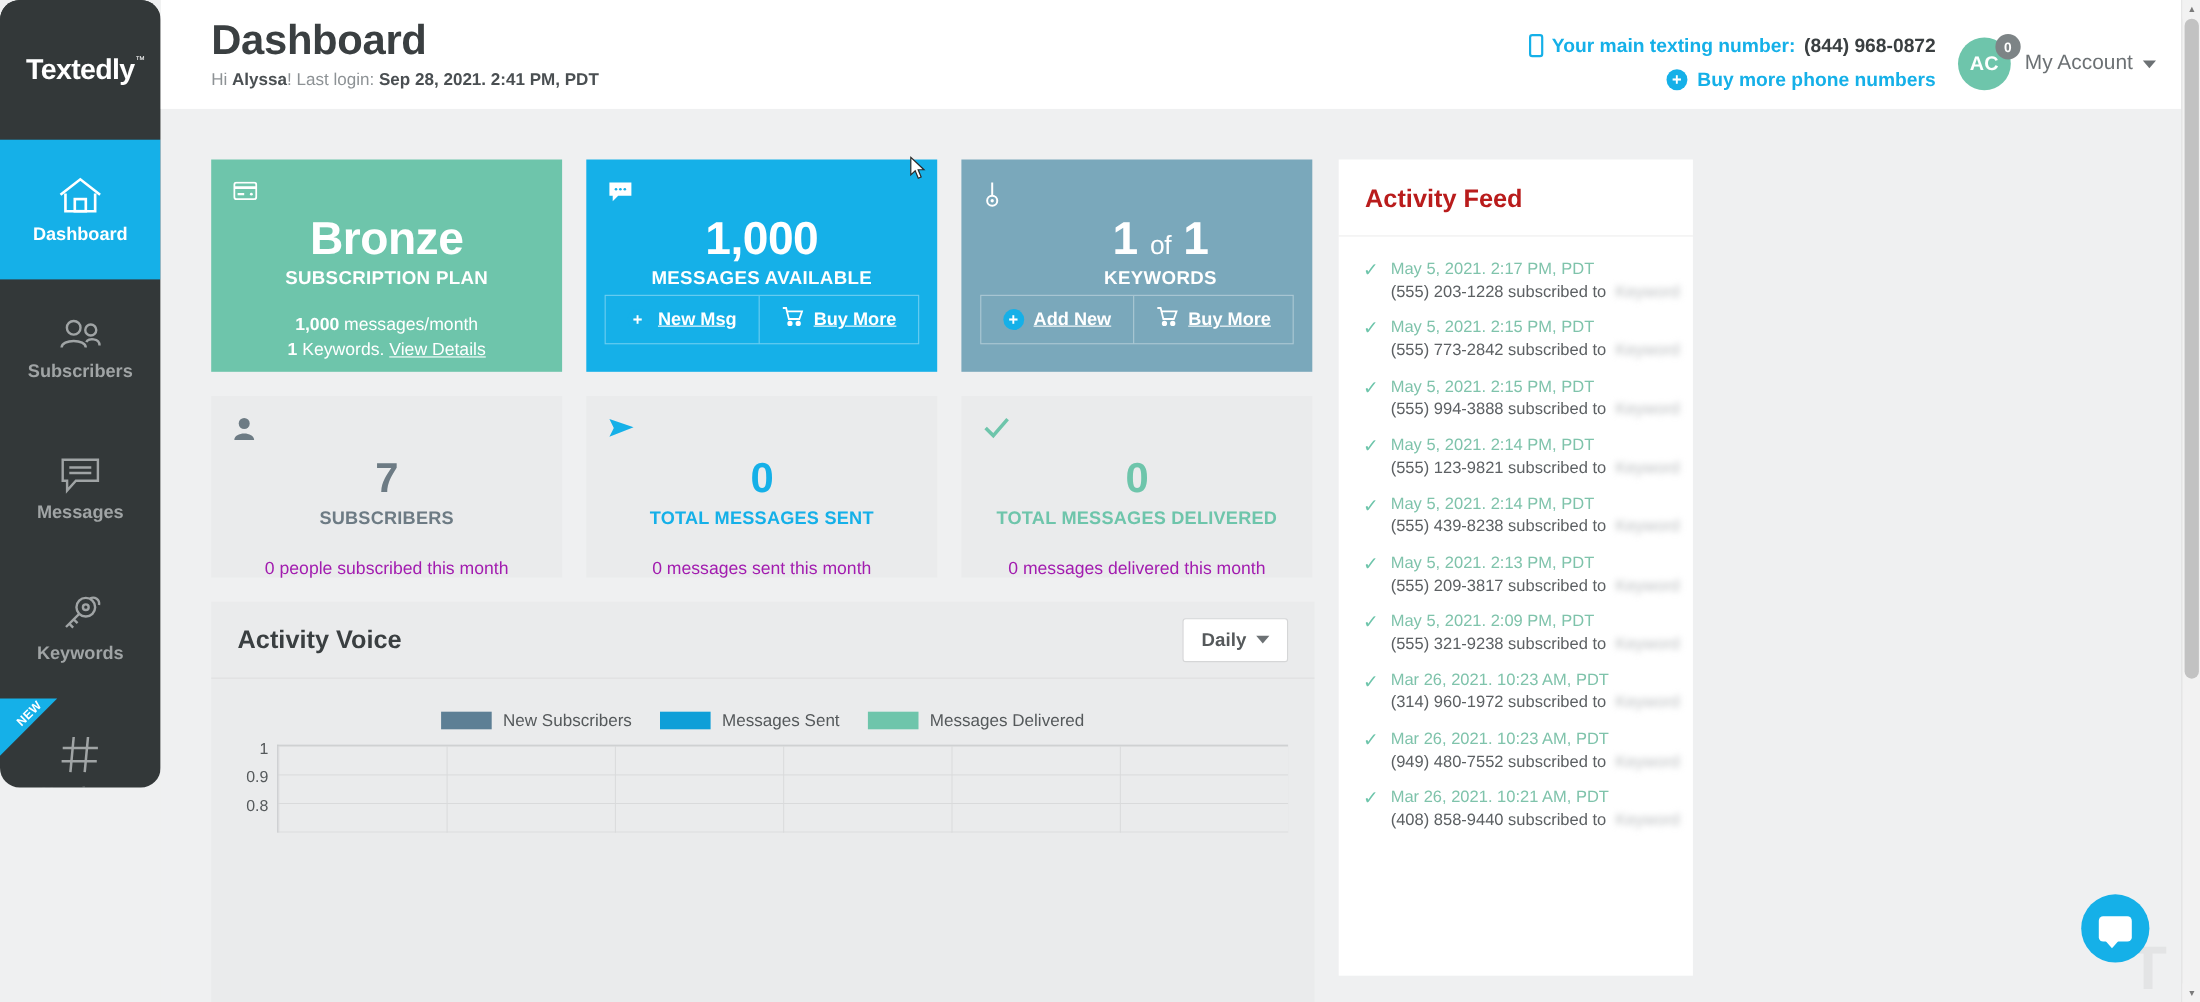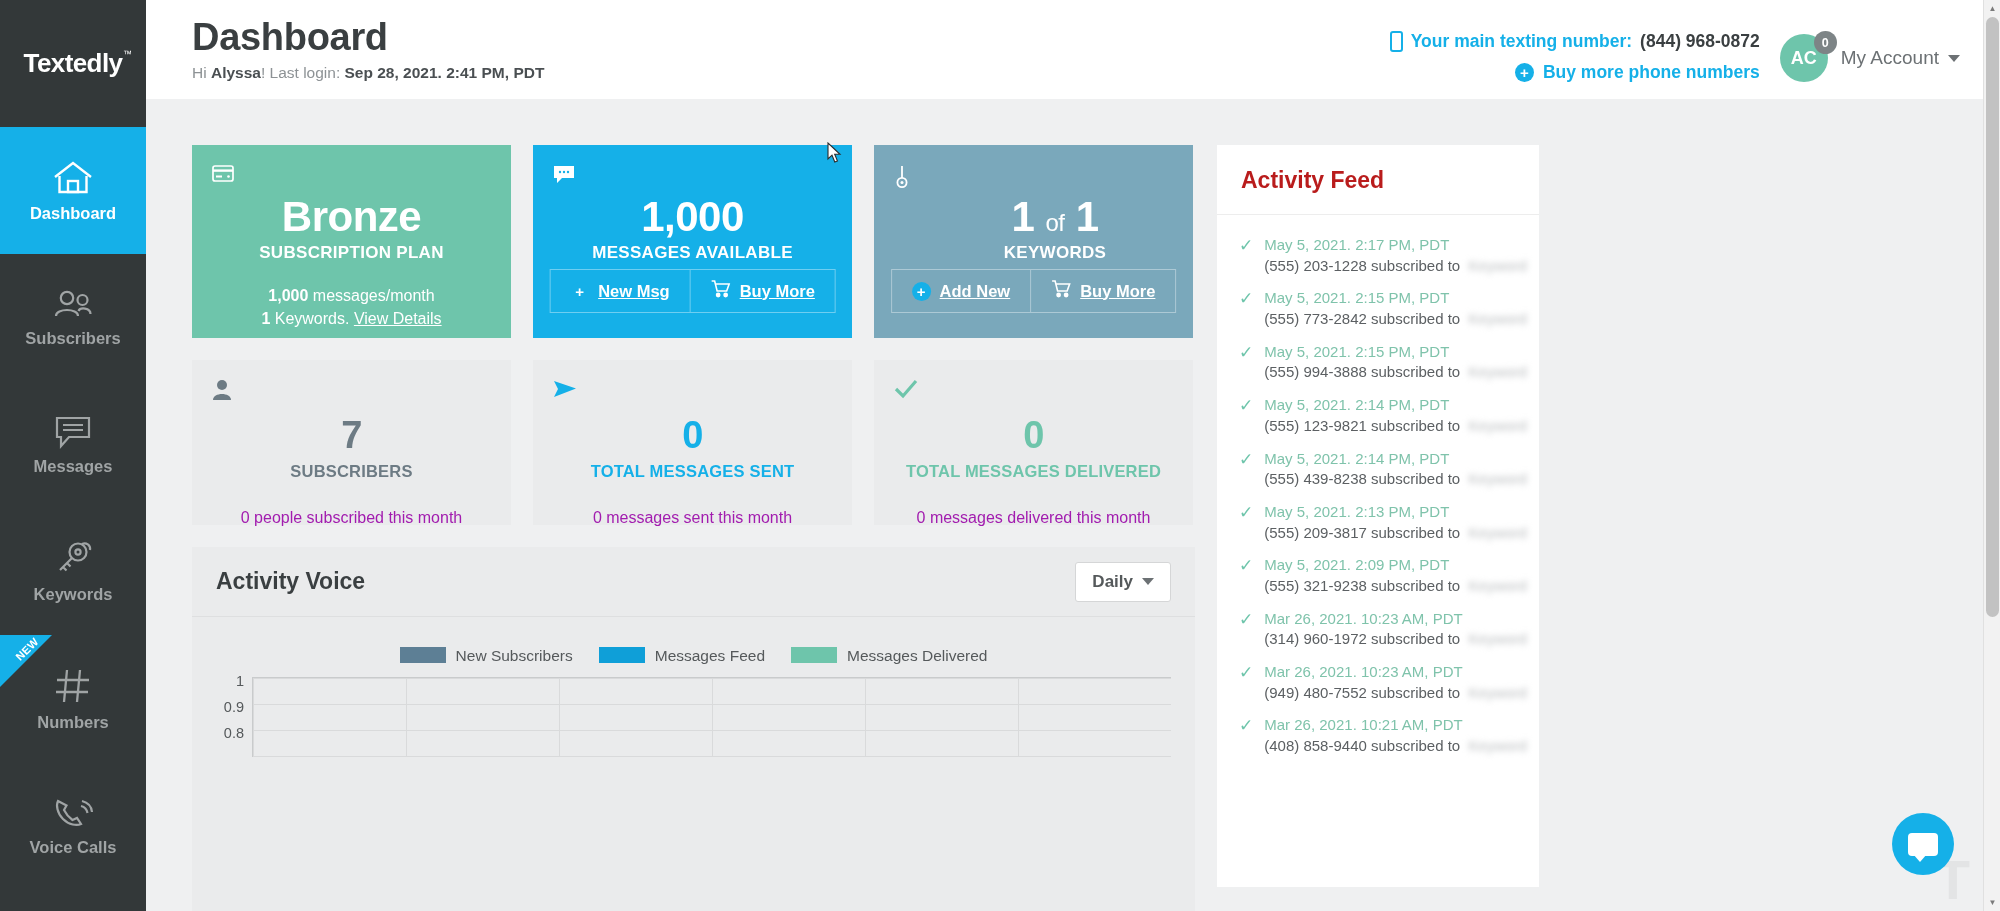--- a/index.html
+++ b/index.html
@@ -7,25 +7,26 @@
     width: 2000px; height: 911px;
     overflow: hidden;
     background: #eff0f1;
     font-family: "Liberation Sans", sans-serif;
     -webkit-font-smoothing: antialiased;
   }
   .app { position: relative; width: 2000px; height: 911px; display: flex; }
 
   
   .sidebar {
-    width: 146px; height: 911px;
+    width: 146px; height: 716px;
     background: #333839;
     flex: 0 0 146px;
     position: relative;
     overflow: hidden;
+    border-radius: 18px;
   }
   .logo-wrap {
     height: 127px;
     display: flex; align-items: center; justify-content: center;
     background: #333839;
   }
   .logo-text {
     color: #ffffff;
     font-size: 26px;
     font-weight: bold;
@@ -683,21 +684,21 @@
             </div>
           </div>
           <div class="report-body">
             <div class="legend">
               <div class="legend-item">
                 <span class="legend-swatch" style="background:#5d7f95"></span>
                 <span class="legend-text">New Subscribers</span>
               </div>
               <div class="legend-item">
                 <span class="legend-swatch" style="background:#0f9fd8"></span>
-                <span class="legend-text">Messages Feed</span>
+                <span class="legend-text">Messages Sent</span>
               </div>
               <div class="legend-item">
                 <span class="legend-swatch" style="background:#6ec5ab"></span>
                 <span class="legend-text">Messages Delivered</span>
               </div>
             </div>
             <div class="plot">
               <div class="y-axis">
                 <div>1</div>
                 <div>0.9</div>

